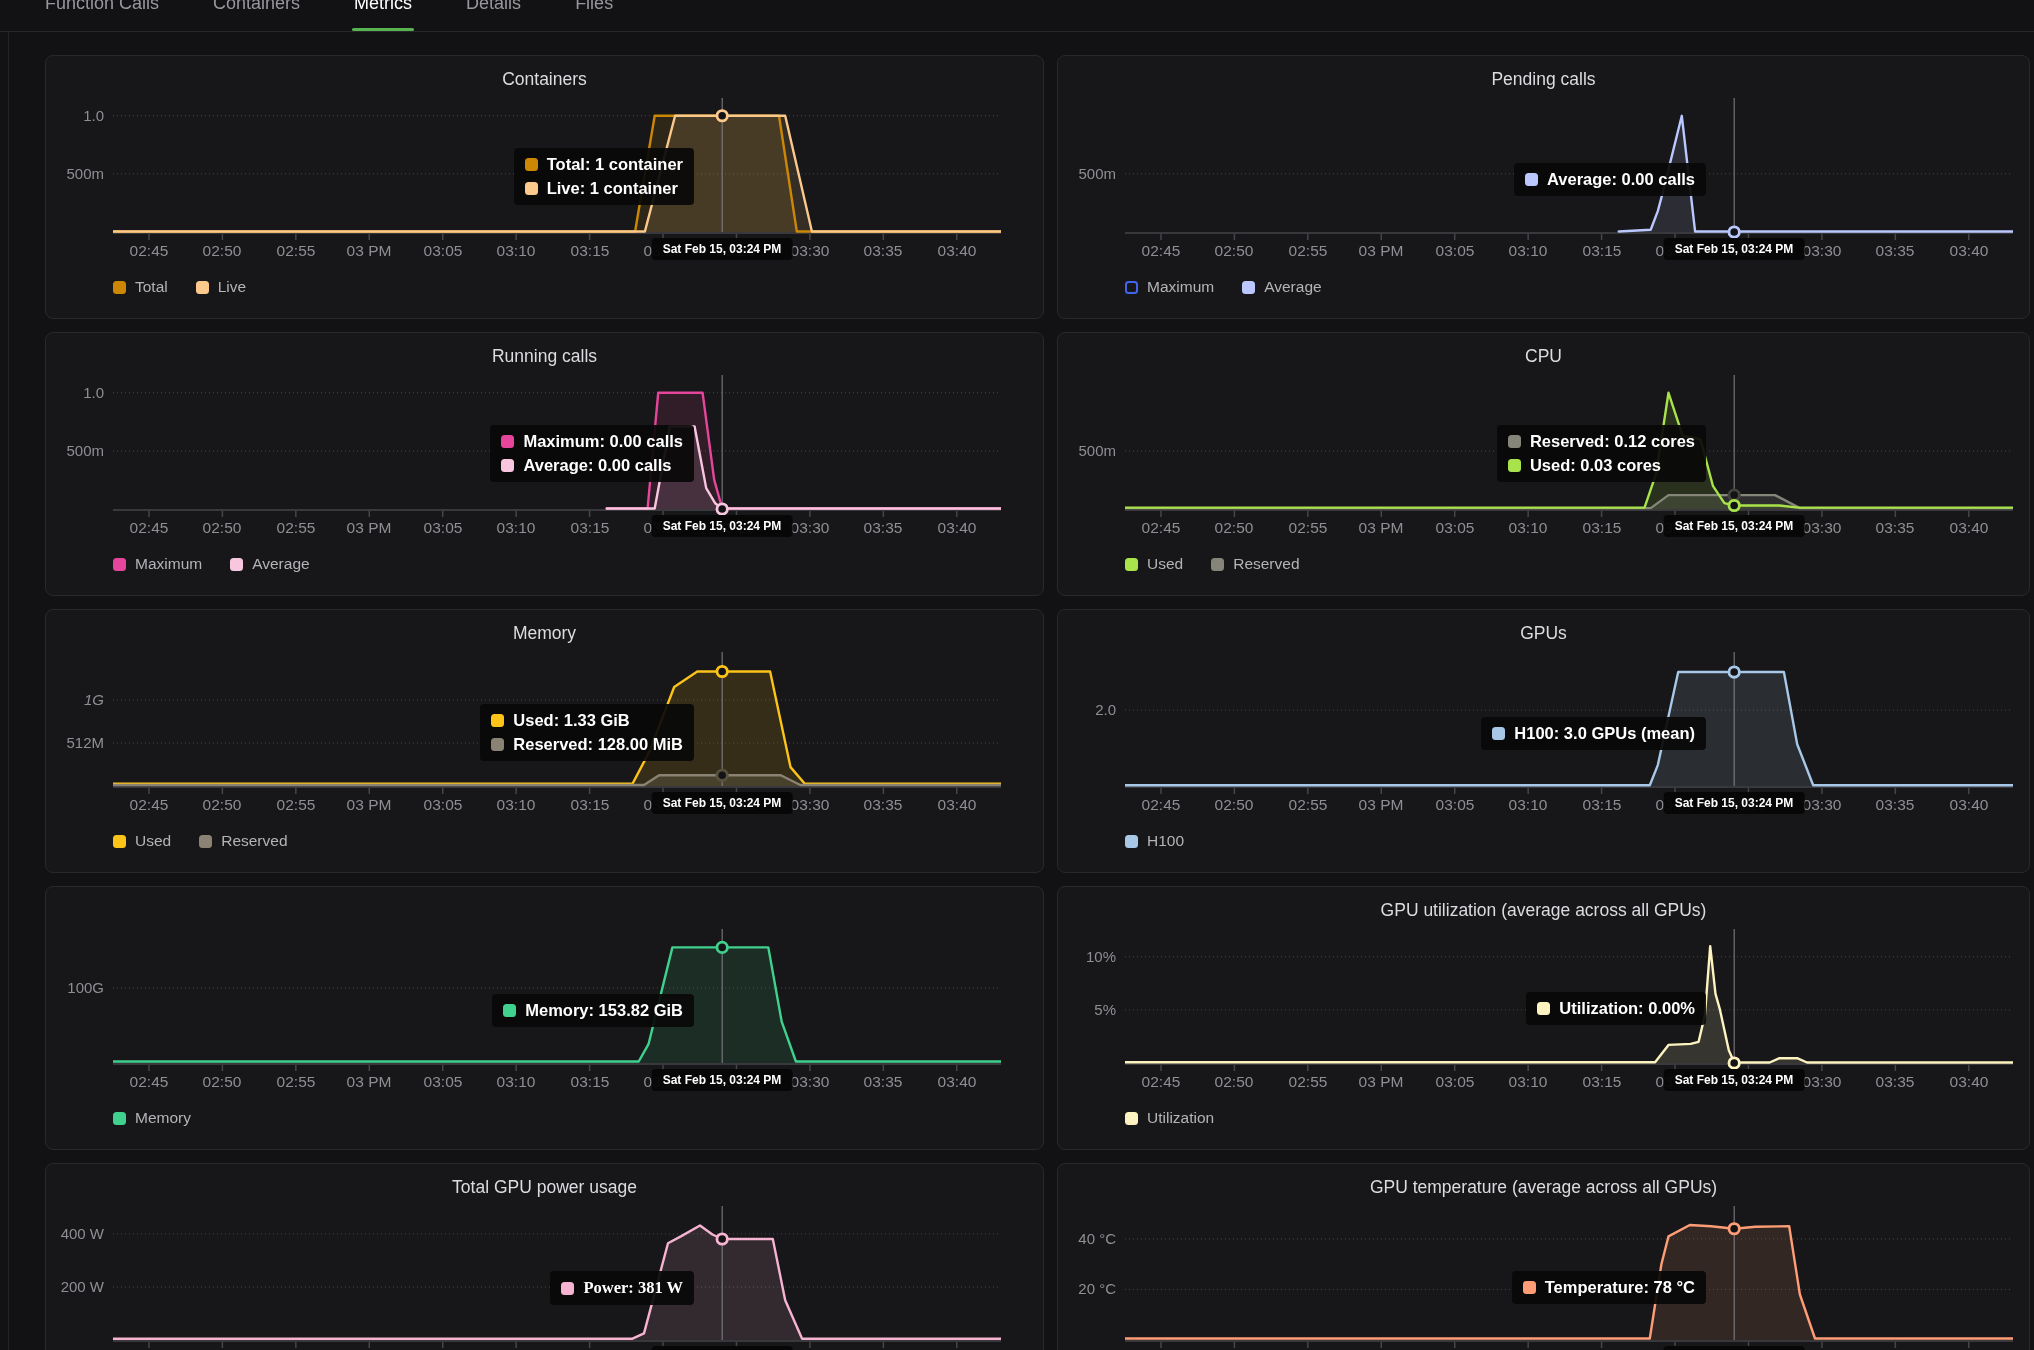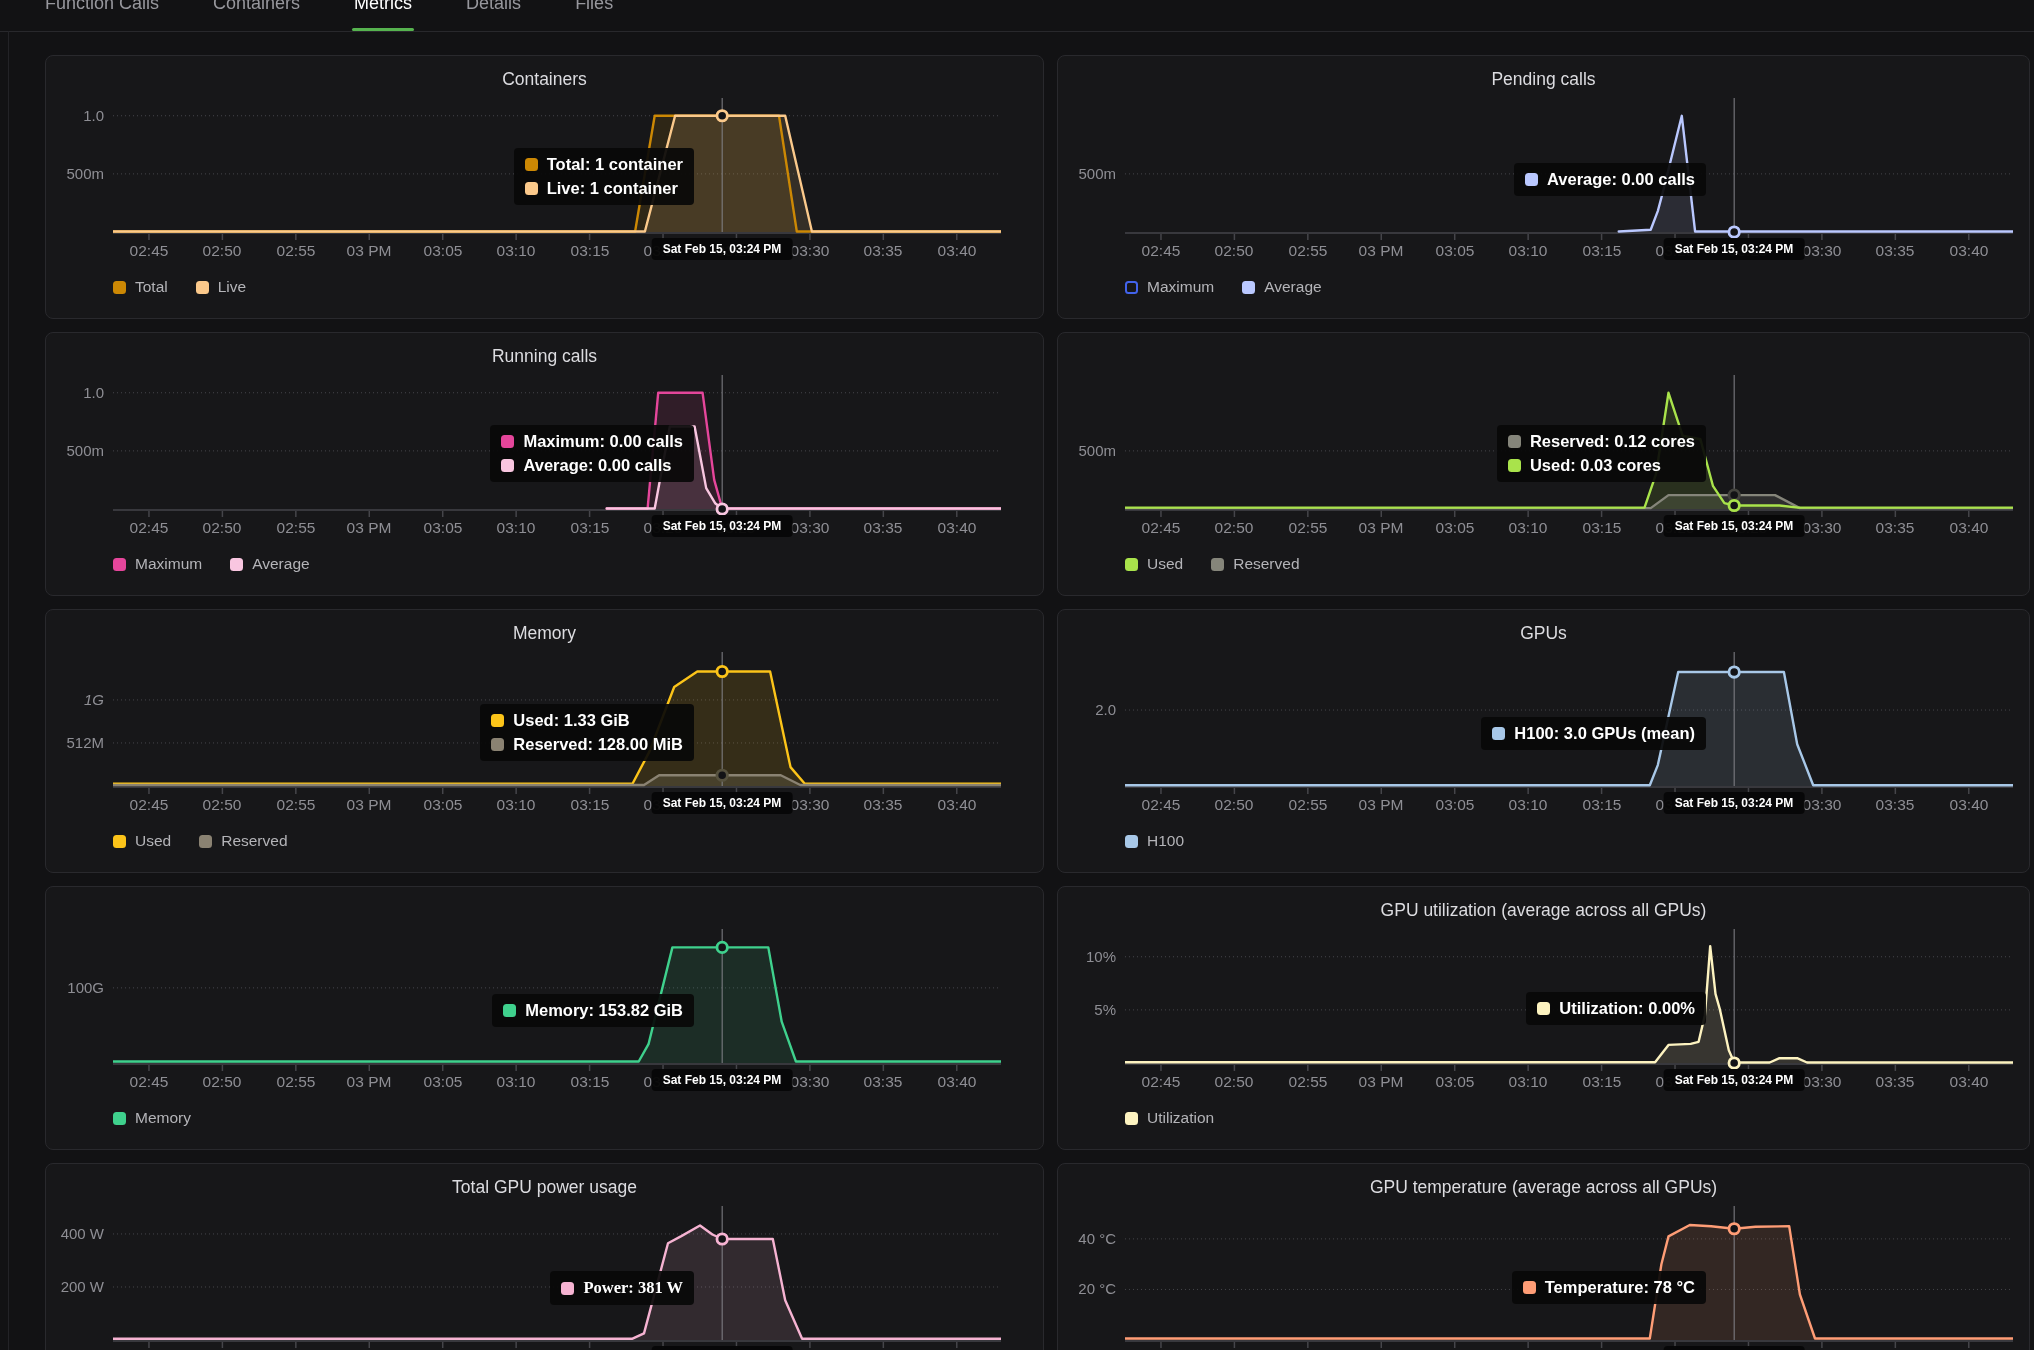--- a/index.html
+++ b/index.html
@@ -227,20 +227,21 @@
           <span class="lgsw" style="background: rgb(229, 70, 155);"></span>
           <span>Maximum</span>
         </div>
         <div class="lgitem">
           <span class="lgsw" style="background: rgb(249, 198, 224);"></span>
           <span>Average</span>
         </div>
       </div>
     </div>
     <div class="card">
+      <div class="ctitle">CPU</div>
       <div class="ylab" style="top: 108.88px;">500m</div>
       <div class="plot"><svg width="888" height="152">
           <line x1="0" y1="77.88034188034187" x2="888" y2="77.88034188034187" stroke="#46464b" stroke-width="1" stroke-dasharray="1 3"></line>
           <line x1="0" y1="137" x2="888" y2="137" stroke="#45454a" stroke-width="1.6"></line>
           <line x1="35.964" y1="138" x2="35.964" y2="144" stroke="#45454a" stroke-width="1.5"></line>
           <line x1="109.4016" y1="138" x2="109.4016" y2="144" stroke="#45454a" stroke-width="1.5"></line>
           <line x1="182.8392" y1="138" x2="182.8392" y2="144" stroke="#45454a" stroke-width="1.5"></line>
           <line x1="256.2768" y1="138" x2="256.2768" y2="144" stroke="#45454a" stroke-width="1.5"></line>
           <line x1="329.71439999999996" y1="138" x2="329.71439999999996" y2="144" stroke="#45454a" stroke-width="1.5"></line>
           <line x1="403.152" y1="138" x2="403.152" y2="144" stroke="#45454a" stroke-width="1.5"></line>

